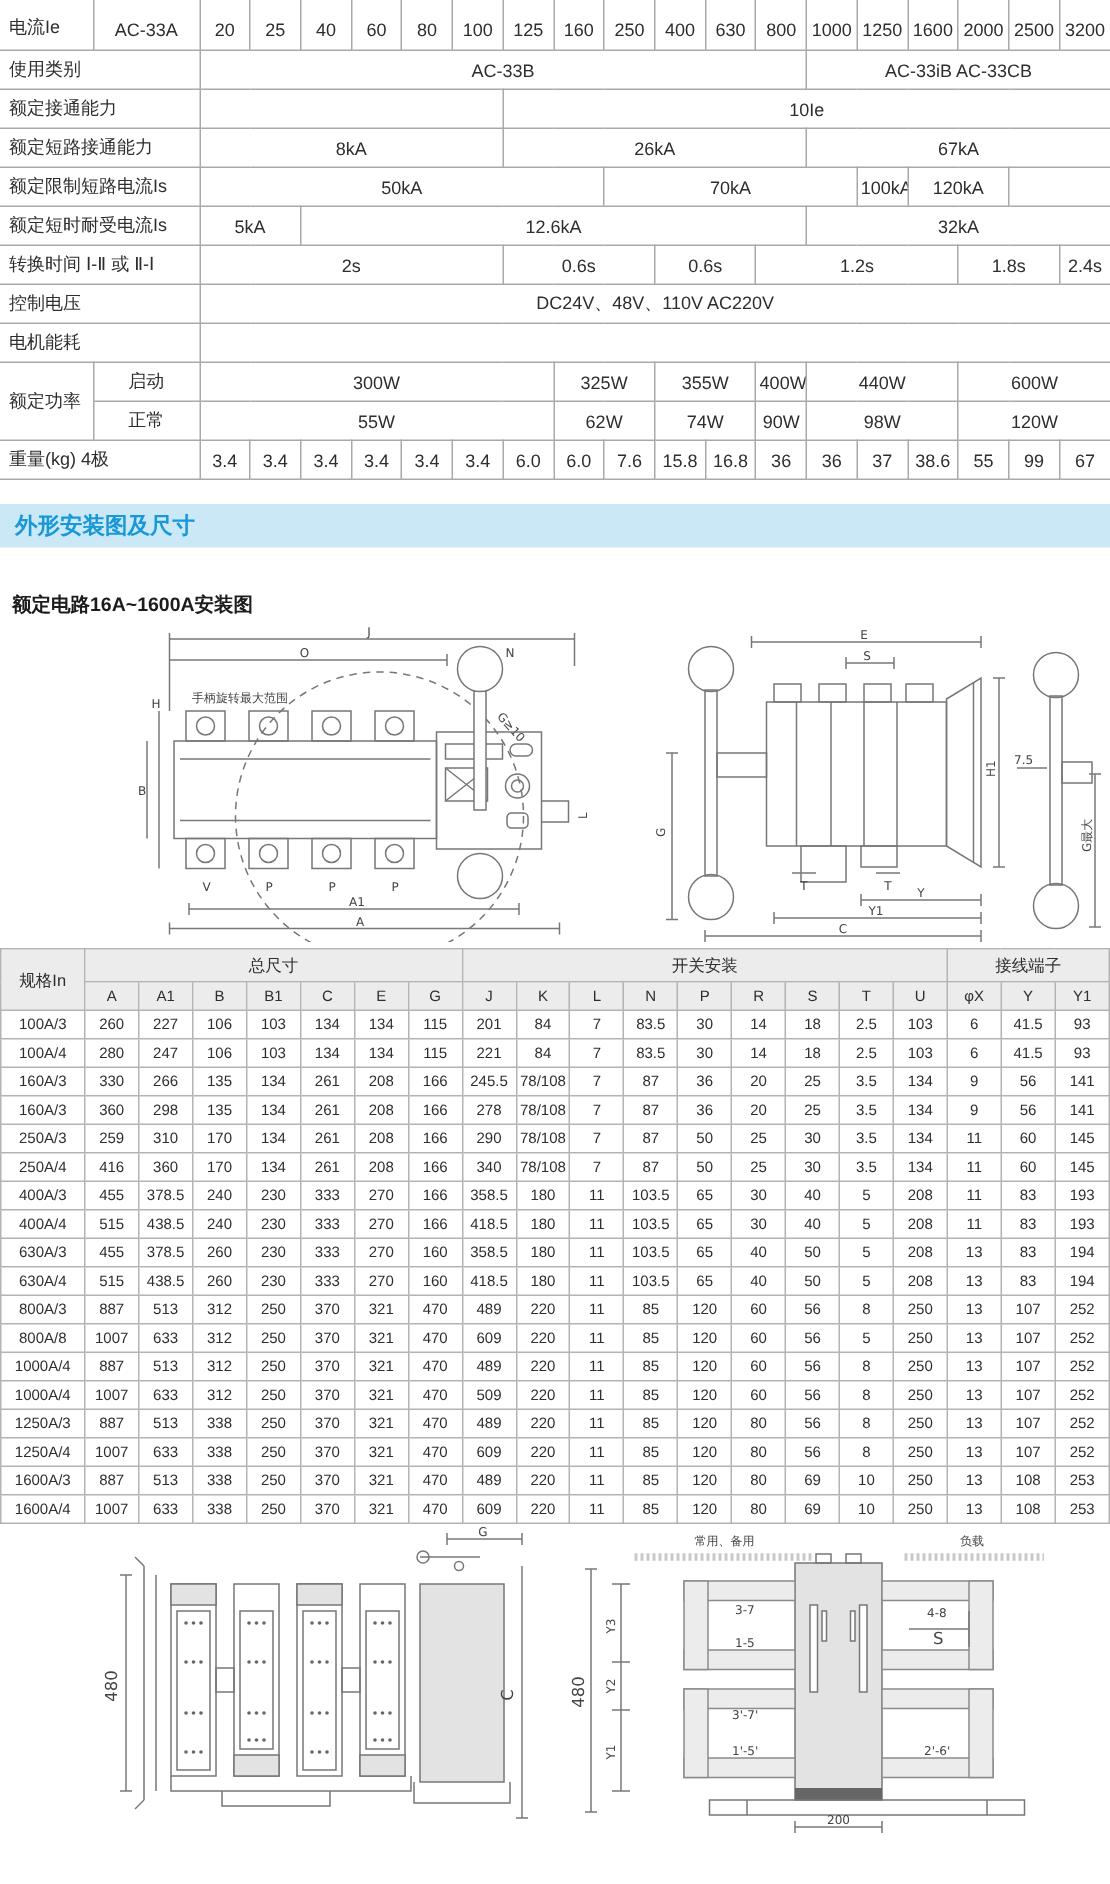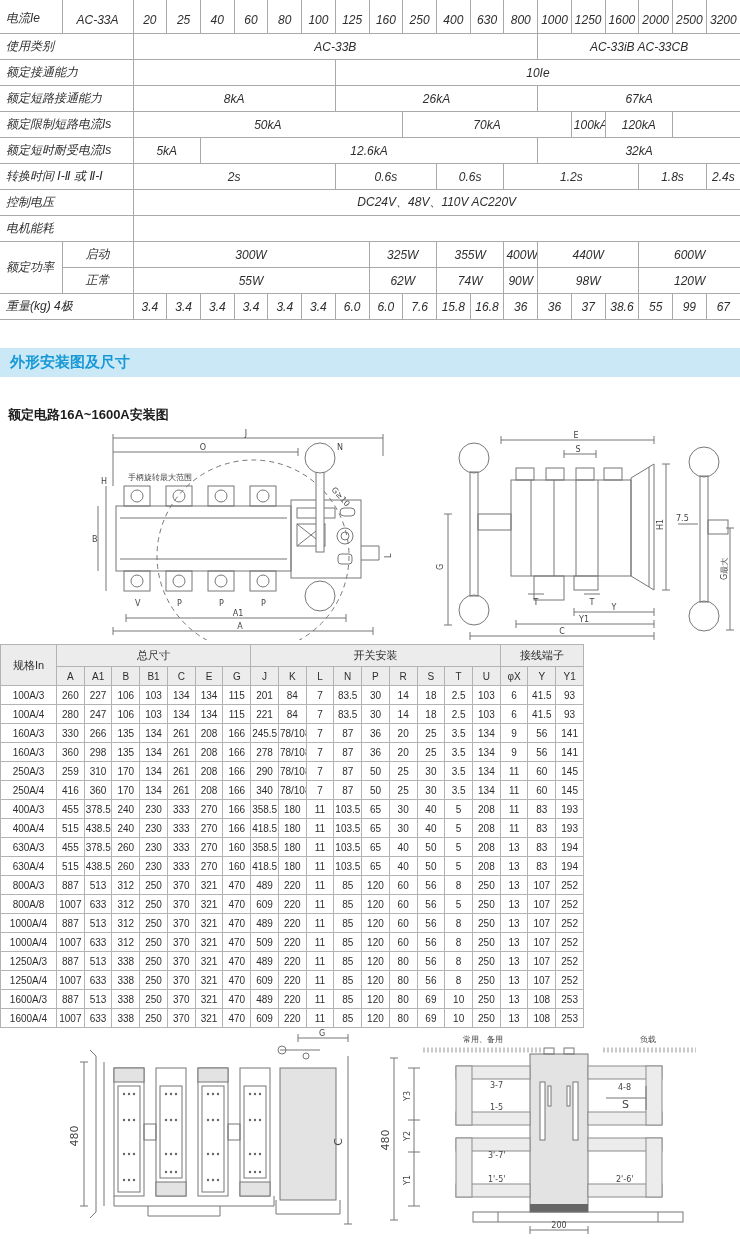--- a/index.html
+++ b/index.html
@@ -1,49 +1,49 @@
 <!DOCTYPE html>
 <html><head>
 <meta charset="utf-8">
 <style>
   html,body{margin:0;padding:0;background:#fff;}
   body{width:740px;font-family:"Liberation Sans","DejaVu Sans",sans-serif;color:#2e2e2e;}
   .page{width:740px;overflow:hidden;background:#fff;}
 
   
-  .spec-clip{overflow:hidden;font-style:italic;}
+  .spec-clip{overflow:hidden;}
   table.spec{border-collapse:collapse;width:740px;table-layout:fixed;margin-top:-8px;font-size:12px;}
   table.spec td{border:1px solid #a9a9a9;text-align:center;height:25px;padding:0 2px;white-space:nowrap;overflow:hidden;}
   table.spec tr td:first-child{border-left:none;}
   table.spec tr td:last-child{border-right:none;}
   table.spec td.lbl{text-align:left;padding-left:6px;}
   table.spec td.nb{border-left:none;}
   table.spec tr.r1 td{height:34px;vertical-align:bottom;padding-bottom:6px;}
 
   
-  .section-bar{background:#cbe8f7;color:#1899d6;font-weight:bold;font-size:15px;padding:5px 10px;margin-top:28px;}
+  .section-bar{background:#cbe8f7;color:#1899d6;font-weight:bold;font-size:15px;padding:5px 10px;margin-top:16px;}
   .subtitle{font-weight:bold;font-size:13px;padding:11px 8px 4px;color:#1c1c1c;margin-top:18px;}
 
   
   .drawings{display:flex;align-items:flex-start;}
   .drawings.top{padding-left:88px;gap:8px;}
   .drawings.bottom{padding-left:58px;gap:20px;}
   svg text{font-family:"DejaVu Sans","Liberation Sans",sans-serif;font-size:8px;fill:#444;}
   svg .big{font-size:11px;}
   svg line,svg rect,svg circle,svg path,svg polygon{stroke:#777;fill:none;stroke-width:1;}
   svg .fillg{fill:#e3e3e3;}
   svg .fillg2{fill:#ececec;stroke:#8b8b8b;}
   svg .filld{fill:#666;stroke:none;}
   svg .fillw{fill:#fff;}
   svg .dot{fill:#666;stroke:none;}
   svg .dash{stroke-dasharray:5 4;}
   svg .brak{stroke:#c9c9c9;stroke-width:5;stroke-dasharray:2 2;}
 
   
-  table.dim{border-collapse:collapse;width:584px;table-layout:fixed;font-size:10px;margin-top:4px;}
+  table.dim{border-collapse:collapse;width:740px;table-layout:fixed;font-size:10px;margin-top:4px;}
   table.dim th,table.dim td{border:1px solid #b3b3b3;text-align:center;height:18px;padding:0 1px;white-space:nowrap;overflow:hidden;font-weight:normal;}
   table.dim thead th{background:#ececec;}
   table.dim th.group{height:21px;font-size:11px;}
   .bottom-wrap{padding-bottom:6px;}
 </style>
 </head>
 <body>
 
 <div class="page">
 

